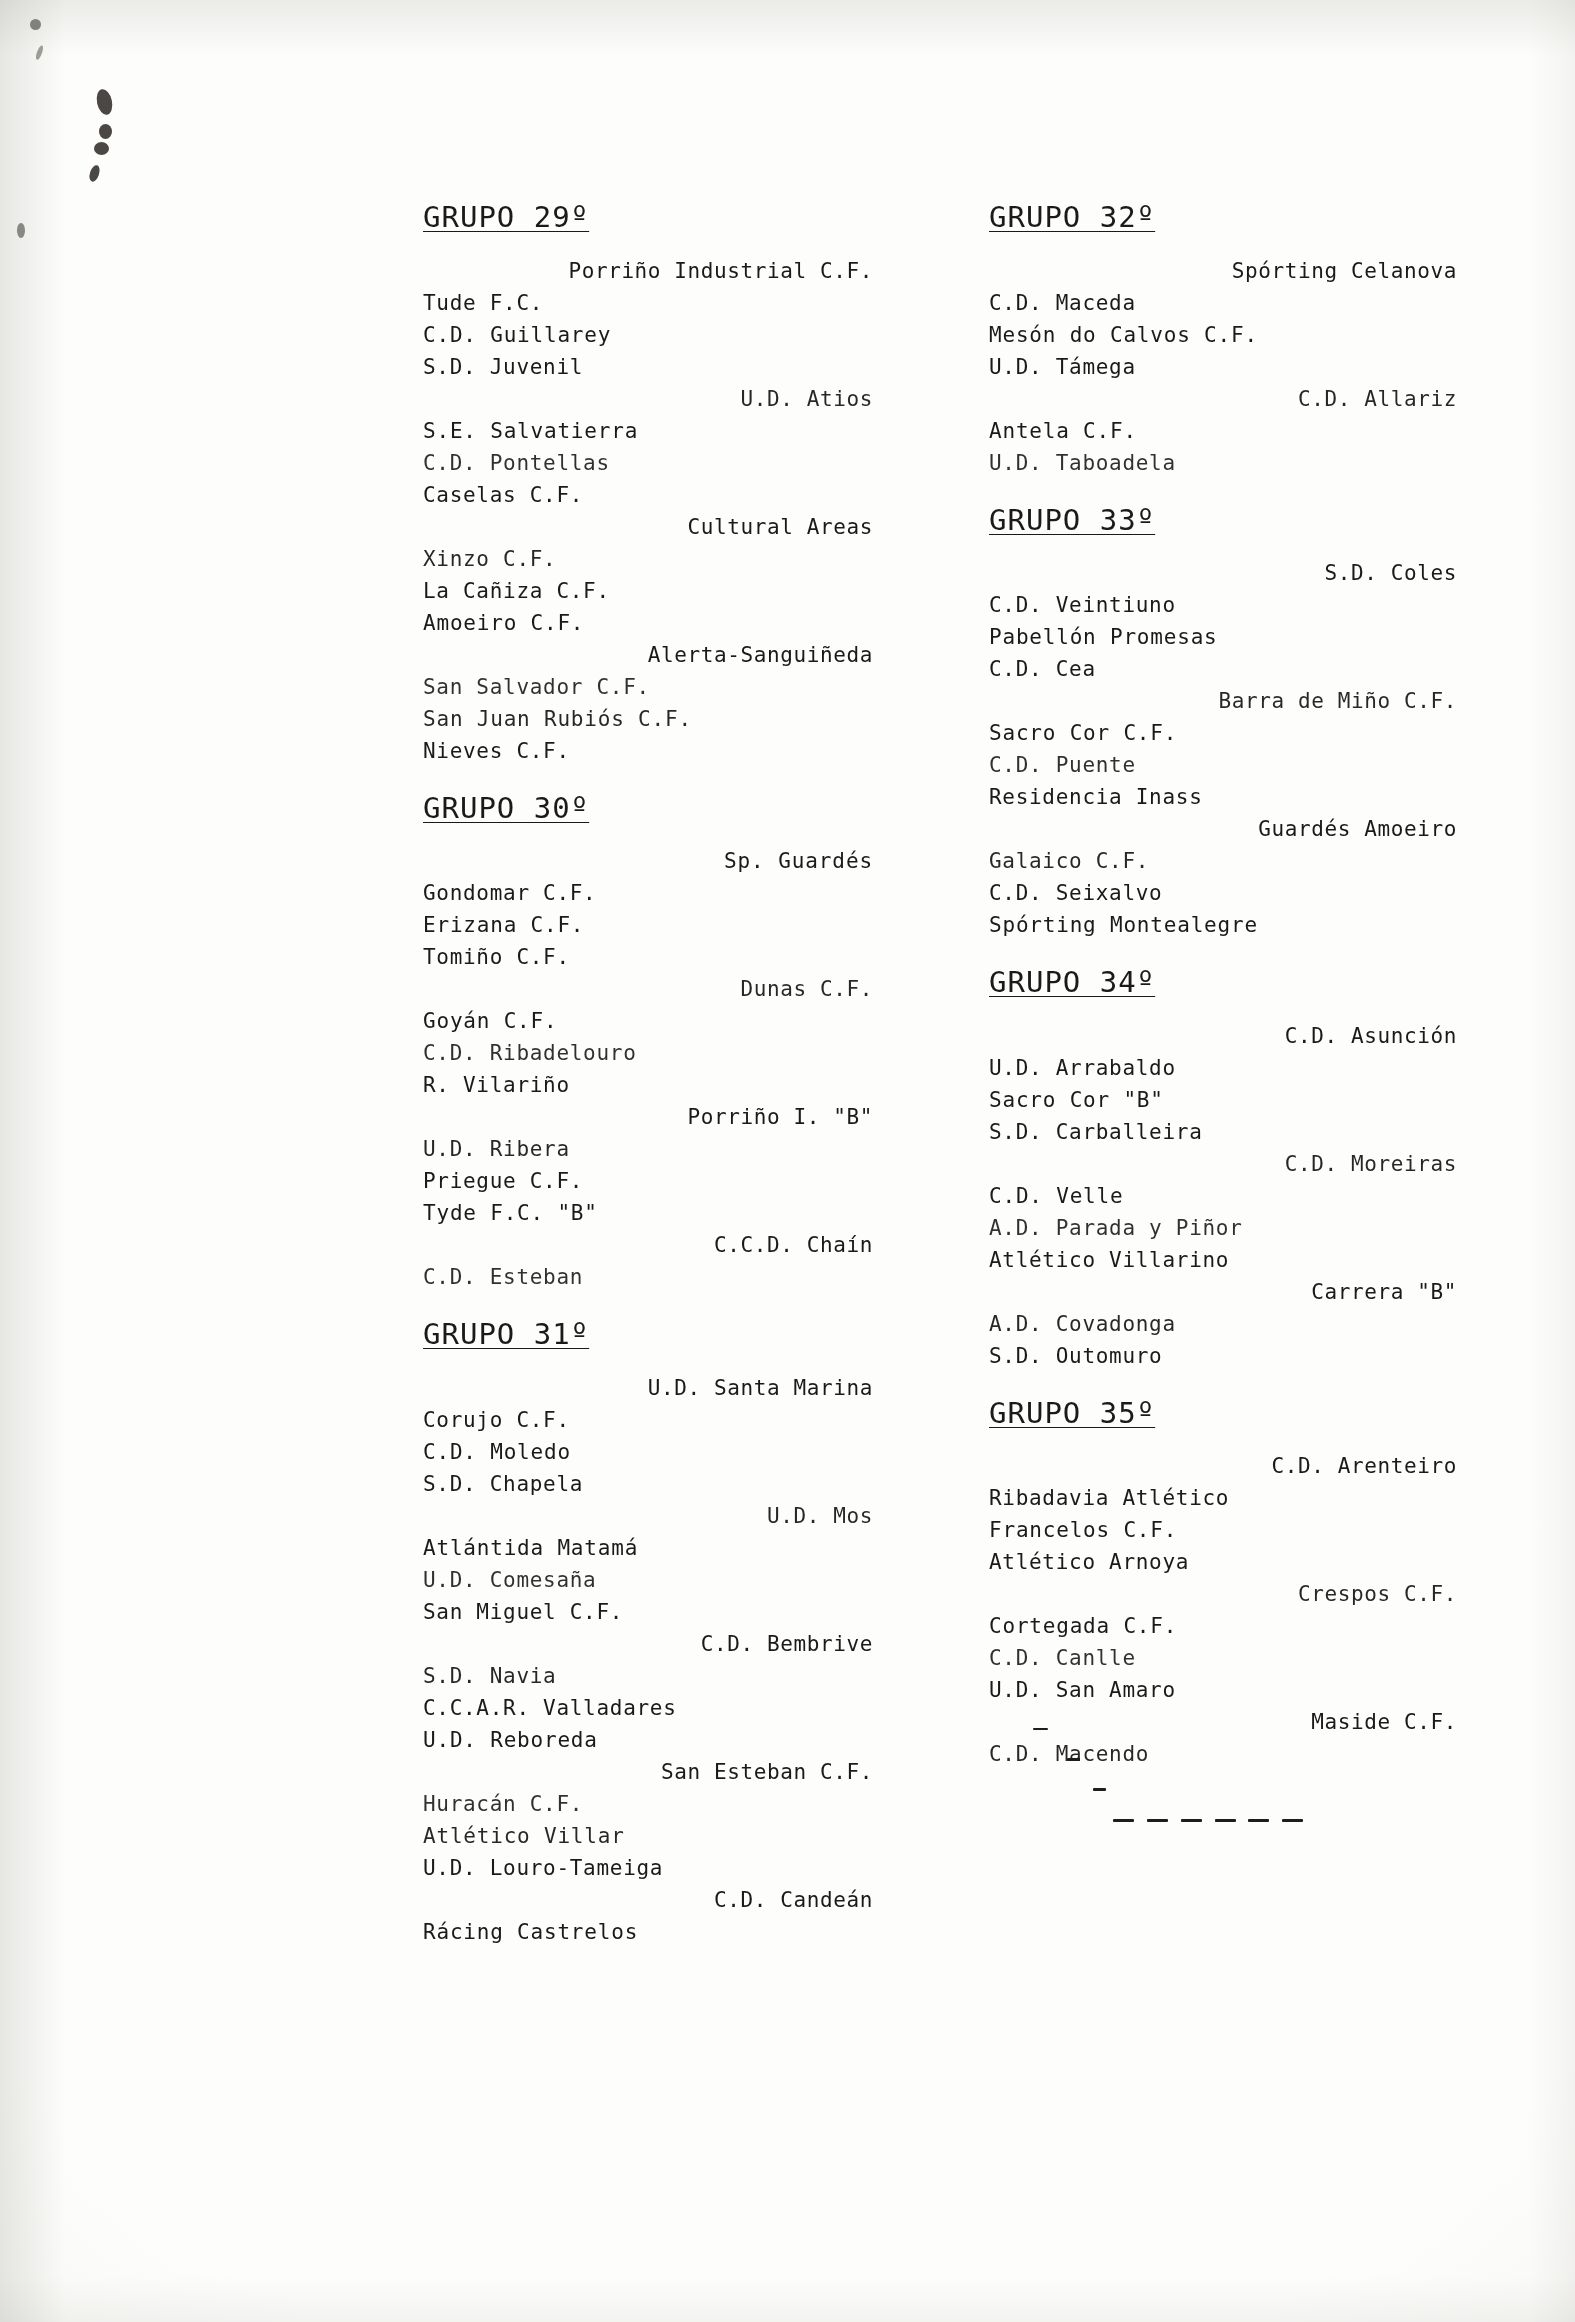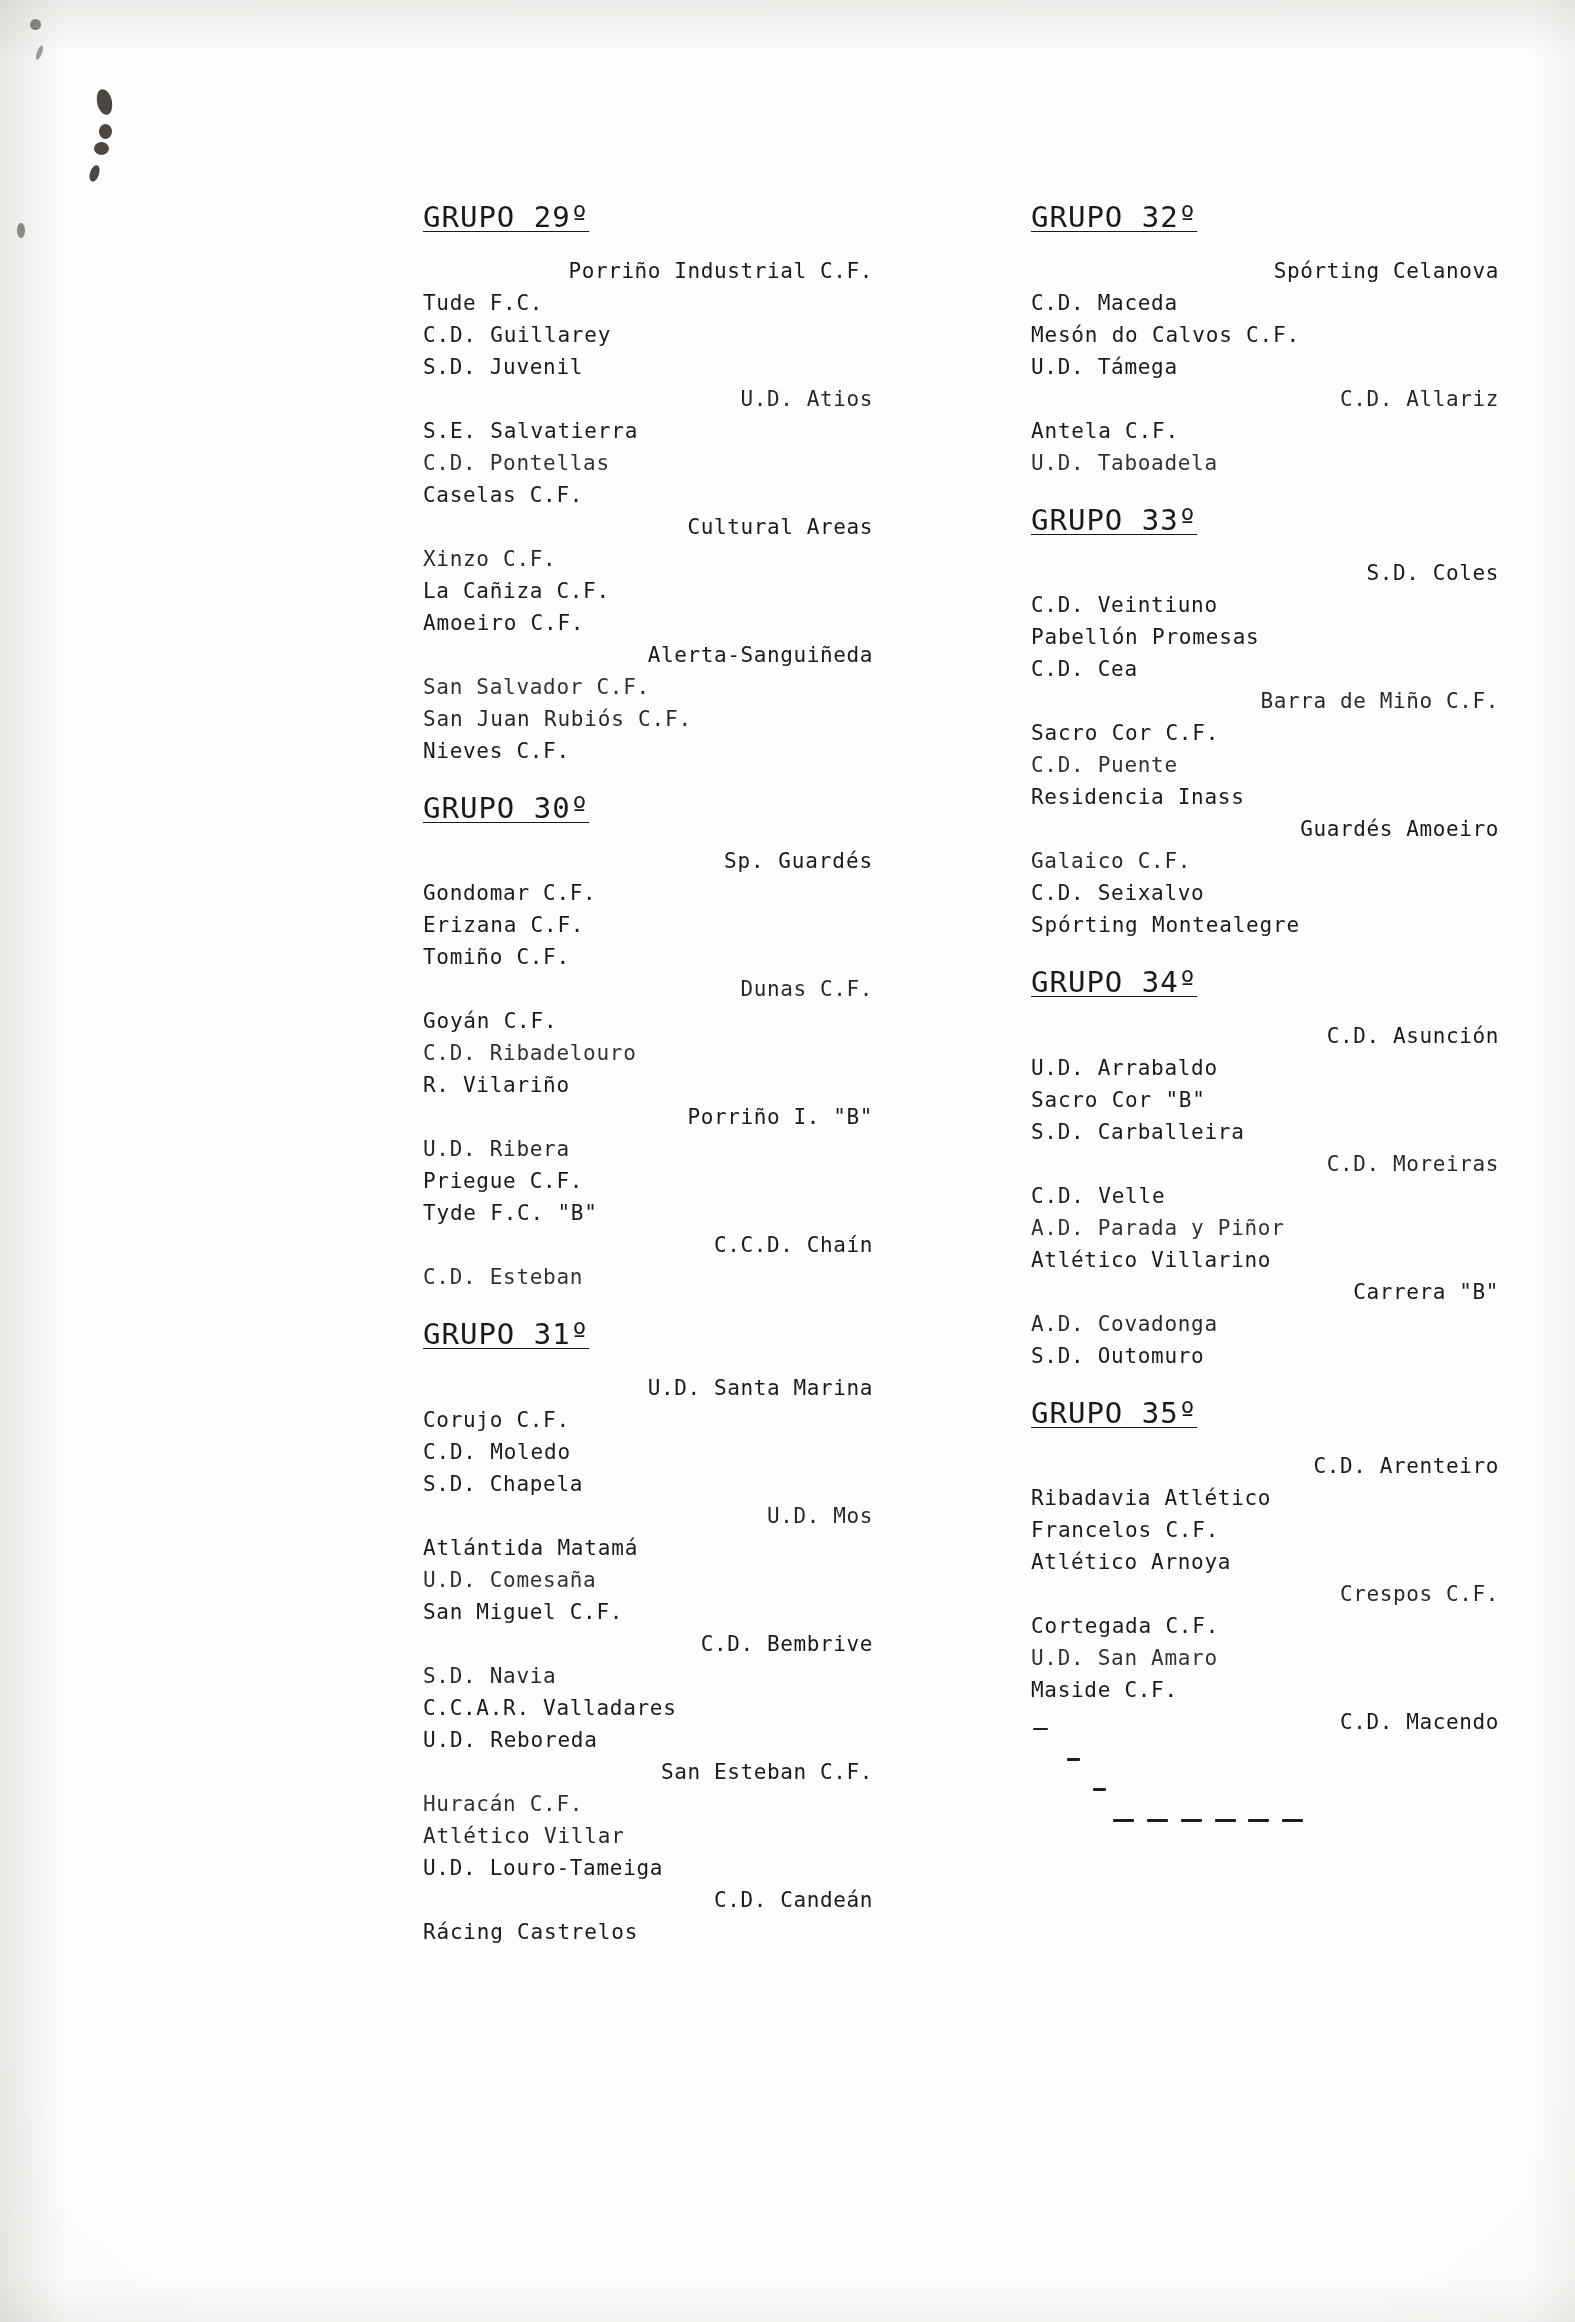--- a/index.html
+++ b/index.html
@@ -52,21 +52,21 @@
     position: absolute;
     left: 0; top: 0;
     width: 1576px;
     height: 2323px;
   }
   .col {
     position: absolute;
     color: #1c1a18;
   }
   .col-left  { left: 423px; top: 200px; width: 450px; }
-  .col-right { left: 1031px; top: 200px; width: 468px; }
+  .col-right { left: 989px; top: 200px; width: 468px; }
 
   .group {
     margin-bottom: 24px;
   }
   .group-title {
     font-size: 29px;
     letter-spacing: 1px;
     text-decoration: underline;
     text-underline-offset: 3.7px;
     text-decoration-thickness: from-font;
@@ -255,20 +255,21 @@
 
     <div class="group g35">
       <div class="group-title">GRUPO 35º</div>
       <ul class="team-list">
         <li>C.D. Arenteiro</li>
         <li>Ribadavia Atlético</li>
         <li>Francelos C.F.</li>
         <li>Atlético Arnoya</li>
         <li>Crespos C.F.</li>
         <li>Cortegada C.F.</li>
+        <li>C.D. Canlle</li>
         <li>U.D. San Amaro</li>
         <li>Maside C.F.</li>
         <li>C.D. Macendo</li>
       </ul>
     </div>
 
   </div>
 
   <div class="dashes">
     <span class="dash d1"></span>

